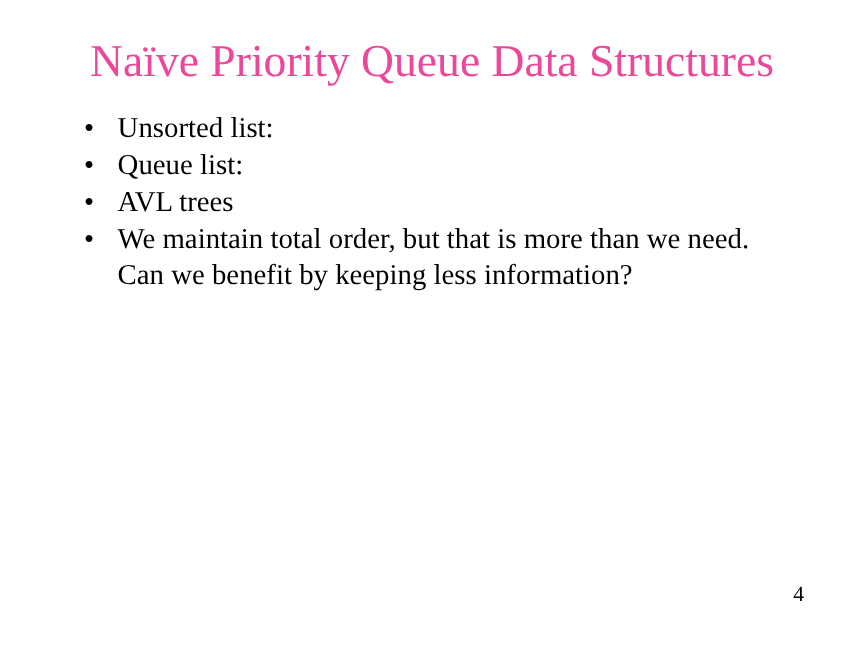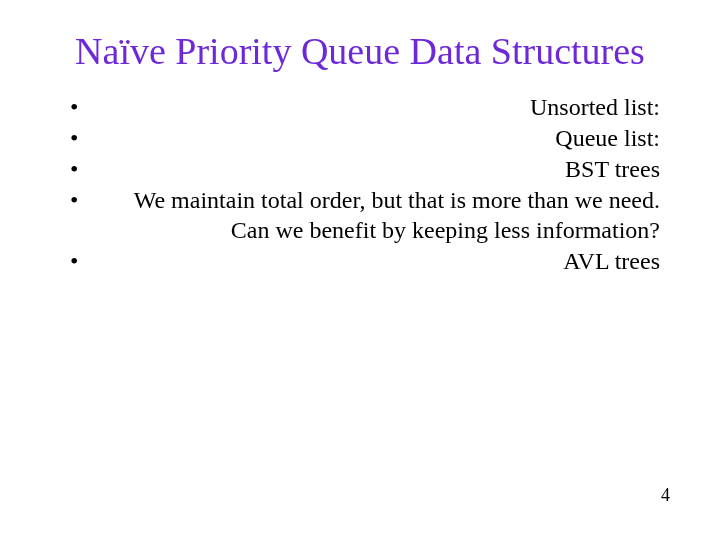--- a/index.html
+++ b/index.html
@@ -1,30 +1,29 @@
 <!DOCTYPE html>
 <html><head>
   <meta charset="utf-8">
   <style>
     * {
       margin: 0;
       padding: 0;
       box-sizing: border-box;
-      text-align: right;
     }
     body {
       width: 720px;
       height: 540px;
       background: white;
       font-family: "Times New Roman", Times, serif;
       position: relative;
       overflow: hidden;
     }
     .slide-title {
-      color: #6d28d9;
+      color: #ec4899;
       font-size: 38px;
       font-weight: normal;
       text-align: center;
       padding-top: 30px;
       padding-bottom: 18px;
       line-height: 1.15;
       padding-left: 40px;
       padding-right: 40px;
     }
     .bullet-list {
@@ -56,18 +55,17 @@
     }
   </style>
 </head>
 <body>
 
 <h1 class="slide-title">Naïve Priority Queue Data Structures</h1>
 
 <ul class="bullet-list">
   <li>Unsorted list:</li>
   <li>Queue list:</li>
-  <li>BST trees</li>
+  <li>AVL trees</li>
   <li>We maintain total order, but that is more than we need.  Can we benefit by keeping less information?</li>
-  <li>AVL trees</li>
 </ul>
 
 <div class="page-number">4</div>
 
 </body></html>

